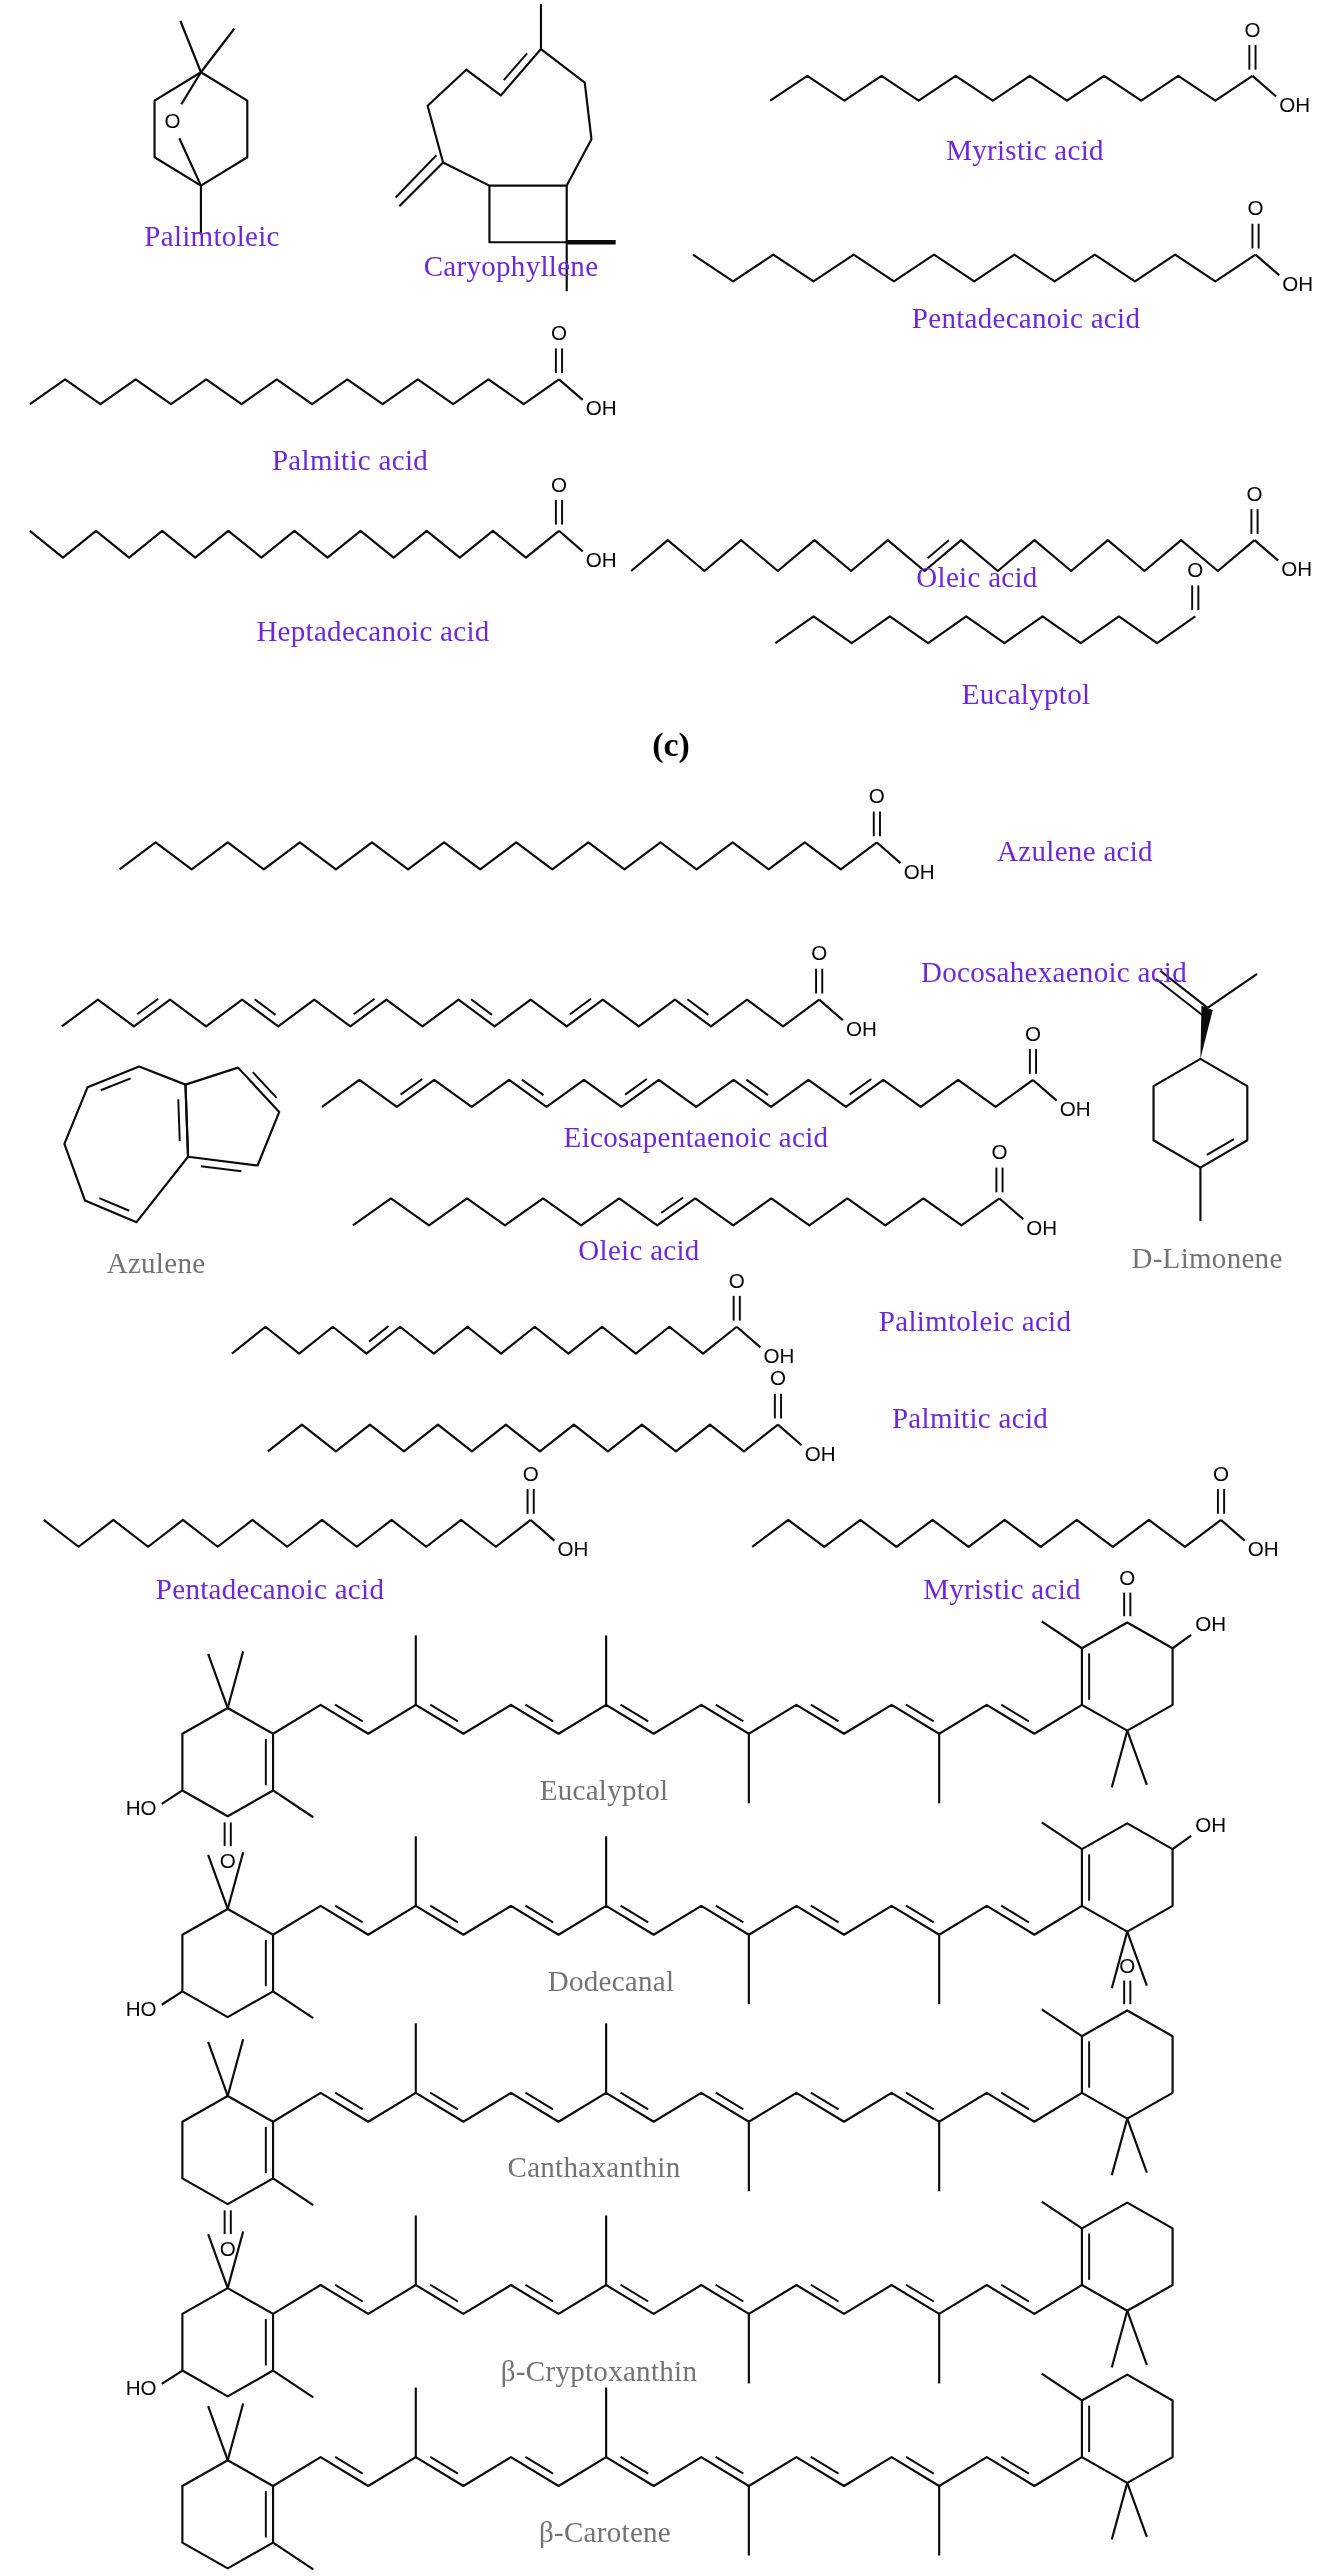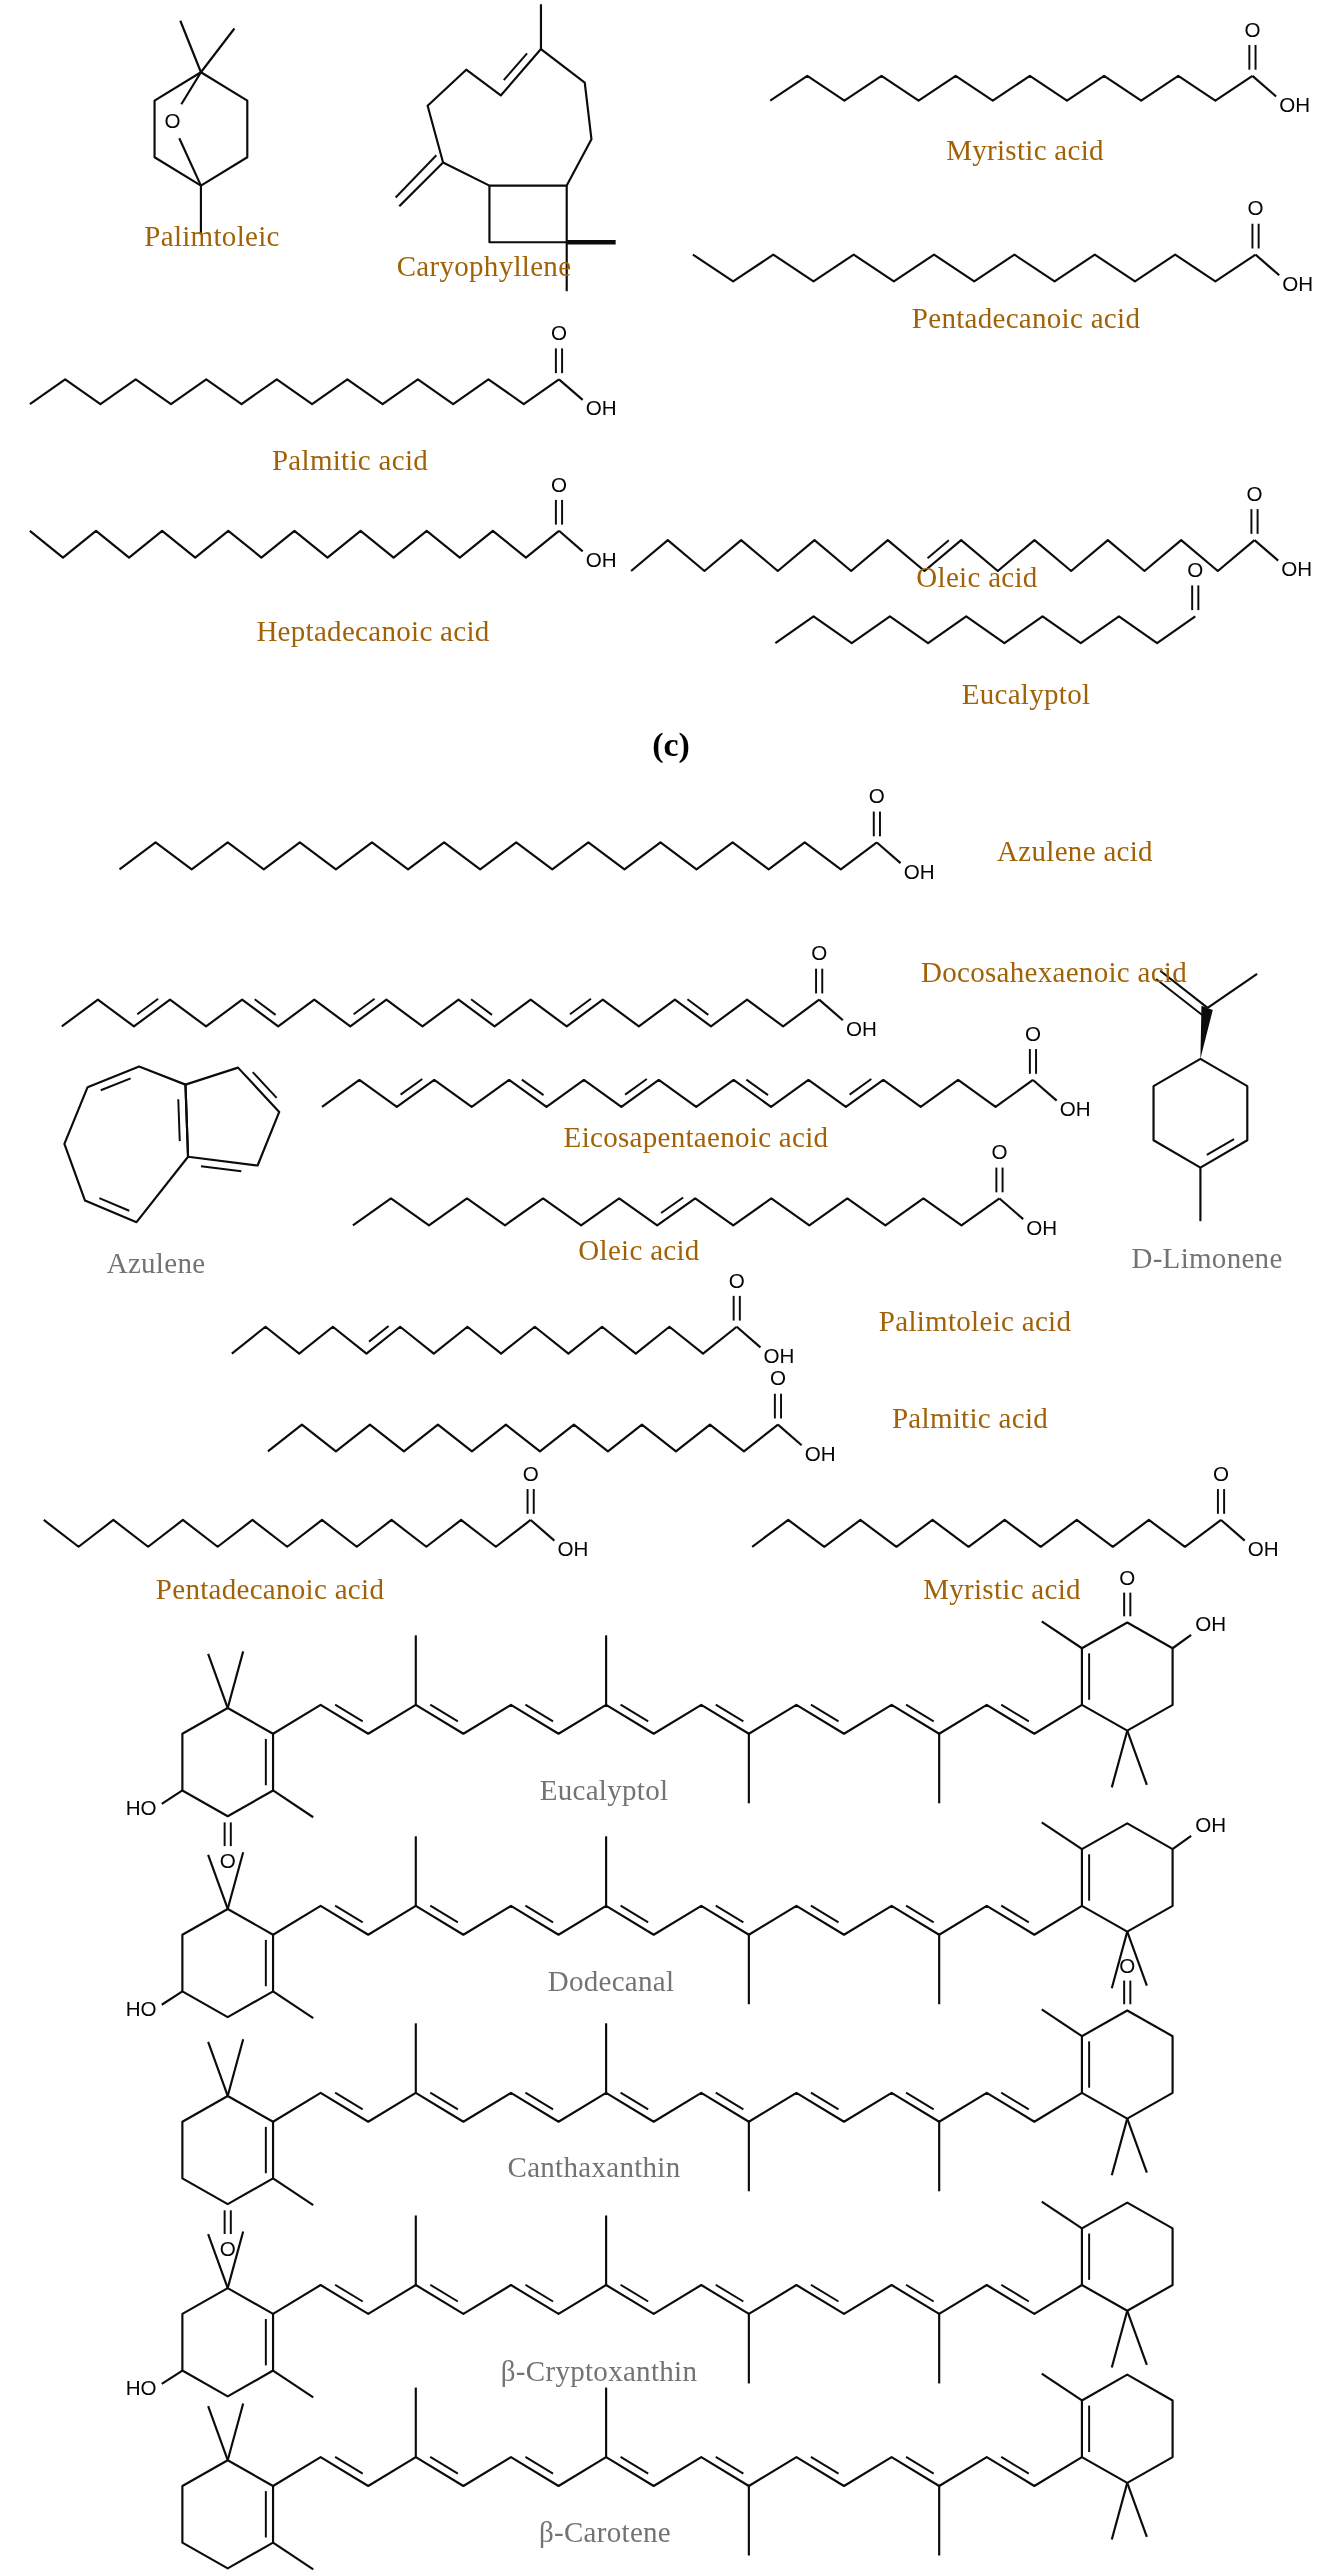--- a/index.html
+++ b/index.html
@@ -1,20 +1,20 @@
 <!DOCTYPE html>
 <html style="font-size:8.2px"><head>
 <meta charset="utf-8">
 <style>
   html,body{margin:0;padding:0;background:#ffffff;}
   body{width:1339px;height:2771px;position:relative;font-family:"Liberation Serif",serif;}
   #fig{position:absolute;left:0;top:0;width:1339px;height:2771px;}
   svg{position:absolute;left:0;top:0;}
   .lab{position:absolute;transform:translate(-50%,-50%);white-space:nowrap;
-       font-family:"Liberation Serif",serif;font-size:29px;color:#a16207;
+       font-family:"Liberation Serif",serif;font-size:29px;color:#6d28d9;
        letter-spacing:0.3px;}
   .lab.gray{color:#737373;}
   .caption{position:absolute;transform:translate(-50%,-50%);font-weight:bold;
        font-size:34px;color:#000;font-family:"Liberation Serif",serif;}
   text.atom{font-family:"Liberation Sans",sans-serif;font-size:40px;fill:#050505;}
 </style>
 </head>
 <body>
 
 <div id="fig">
@@ -330,21 +330,21 @@
       <g>
         <path d="M150 5088 L218.94736842105263 5036 L287.89473684210526 5088 L356.8421052631579 5036 L425.7894736842105 5088 L494.7368421052631 5036 L563.6842105263158 5088 L632.6315789473684 5036 L701.578947368421 5088 L770.5263157894736 5036 L839.4736842105262 5088 L908.421052631579 5036 L977.3684210526316 5088 L1046.3157894736842 5036 L1115.2631578947369 5088 L1184.2105263157894 5036 L1253.157894736842 5088 L1322.1052631578948 5036 L1391.0526315789473 5088 L1460 5036" fill="none" stroke="#0b0b0b" stroke-width="4.2" stroke-linejoin="round"></path>
       </g>
       <g>
         <path d="M1590 5036 L1658.9285714285713 5088 L1727.857142857143 5036 L1796.7857142857142 5088 L1865.7142857142858 5036 L1934.642857142857 5088 L2003.5714285714284 5036 L2072.5 5088 L2141.4285714285716 5036 L2210.357142857143 5088 L2279.285714285714 5036 L2348.214285714286 5088 L2417.142857142857 5036 L2486.0714285714284 5088 L2555 5036" fill="none" stroke="#0b0b0b" stroke-width="4.2" stroke-linejoin="round"></path>
       </g>
     </svg>
   <div class="caption" style="left:671px;top:745px;">(c)</div>
 
 <div class="lab" style="left: 212px; top: 236px;">Palimtoleic</div>
-    <div class="lab" style="left: 484px; top: 266px; text-align: right;">Caryophyllene</div>
+    <div class="lab" style="left: 511px; top: 266px; text-align: right;">Caryophyllene</div>
     <div class="lab" style="left: 1025px; top: 150px;">Myristic acid</div>
     <div class="lab" style="left: 1026px; top: 318px;">Pentadecanoic acid</div>
     <div class="lab" style="left: 350px; top: 460px;">Palmitic acid</div>
     <div class="lab" style="left: 977px; top: 577px;">Oleic acid</div>
     <div class="lab" style="left: 373px; top: 631px; text-align: center;">Heptadecanoic acid</div>
     <div class="lab" style="left: 1026px; top: 694px;">Eucalyptol</div>
     <div class="lab" style="left: 1075px; top: 851px;">Azulene acid</div>
     <div class="lab" style="left: 1054px; top: 972px;">Docosahexaenoic acid</div>
     <div class="lab gray" style="left: 156px; top: 1263px;">Azulene</div>
     <div class="lab" style="left: 696px; top: 1137px;">Eicosapentaenoic acid</div>

